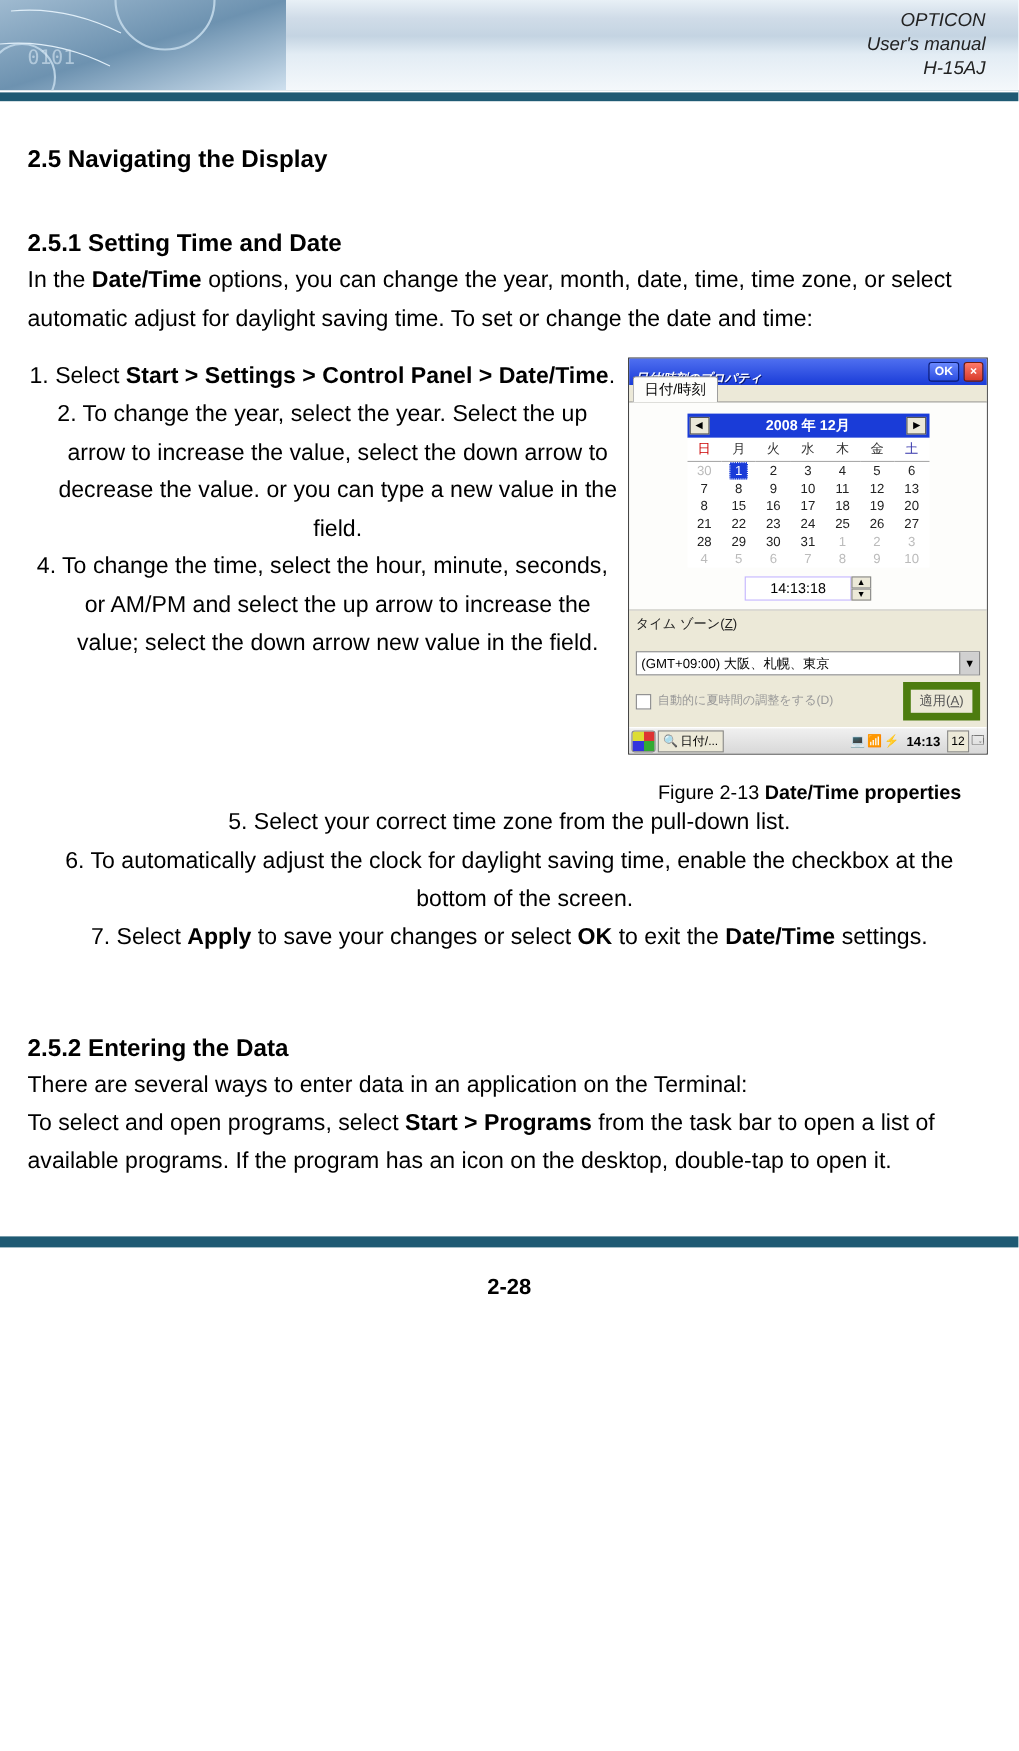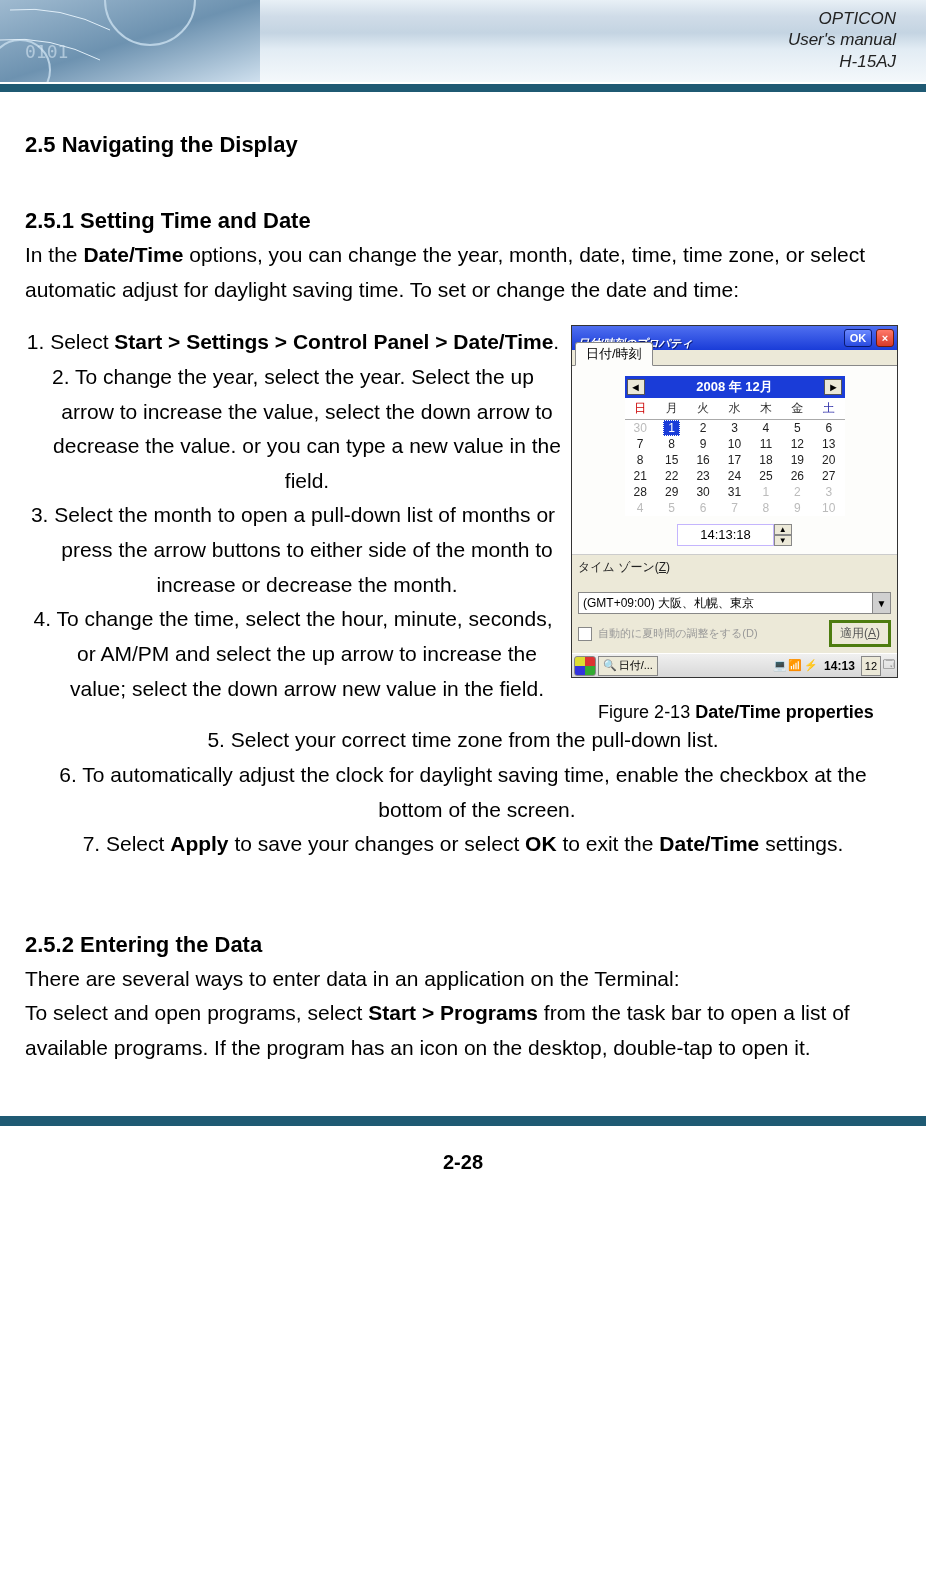--- a/index.html
+++ b/index.html
@@ -261,21 +261,21 @@
   .dst-check {
     width: 14px; height: 14px; border: 1px solid #888; background: #fff;
   }
   .dst-text {
     font-size: 11px;
     color: #999;
     flex: 1;
     line-height: 1.2;
   }
   .apply-btn {
-    border: 3px solid #4d7c0f;
+    border: 7px solid #4d7c0f;
     background: #ece9d8;
     padding: 2px 8px;
     font-size: 12px;
     color: #555;
   }
   .apply-btn .ul { text-decoration: underline; }
   .taskbar {
     height: 24px;
     background: linear-gradient(to bottom, #f0f0f0, #d8d8d8);
     border-top: 1px solid #fff;
@@ -347,21 +347,20 @@
   <div class="para">
     <span>In the </span><b>Date/Time</b><span> options, you can change the year, month, date, time, time zone, or select automatic adjust for daylight saving time. To set or change the date and time:</span>
   </div>
 
   <div class="section-body">
     <div class="instructions">
       <div class="item">
         <span>1.  Select </span><b>Start &gt; Settings &gt; Control Panel &gt; Date/Time</b><span>.</span>
       </div>
       <div class="item">2.  To change the year, select the year. Select the up arrow to increase the value, select the down arrow to decrease the value. or you can type a new value in the field.</div>
-      <div class="item">3.  Select the month to open a pull-down list of months or press the arrow buttons to either side of the month to increase or decrease the month.</div>
       <div class="item">4.  To change the time, select the hour, minute, seconds, or AM/PM and select the up arrow to increase the value; select the down arrow new value in the field.</div>
     </div>
 
     <div class="figure-col">
       <div class="ce-window">
         <div class="ce-titlebar">
           <span class="ce-title">日付/時刻のプロパティ</span>
           <span class="ce-ok">OK</span>
           <span class="ce-close">×</span>
         </div>

